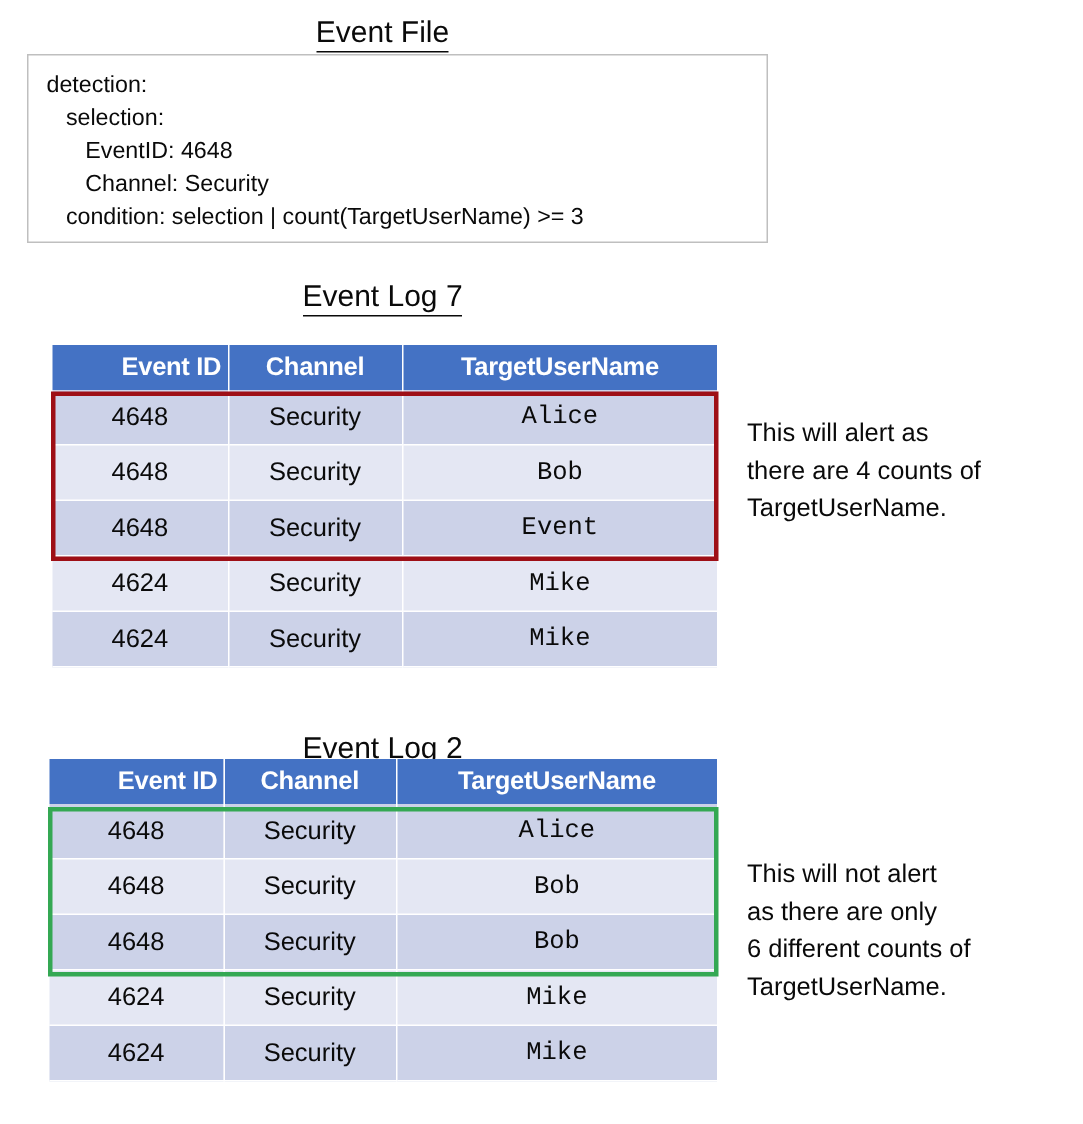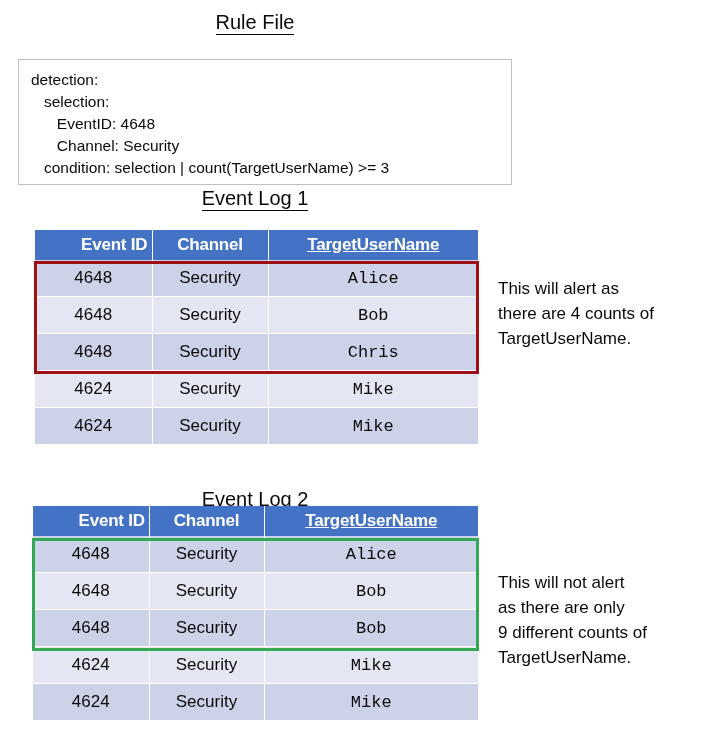--- a/index.html
+++ b/index.html
@@ -32,21 +32,21 @@
   }
 
   #rule-title   { left: 0;  top: 10px;  width: 510px; }
   #log1-title   { left: 0;  top: 186px; width: 510px; }
   #log2-title   { left: 0;  top: 487px; width: 510px; }
 
   
   #rule-box {
     position: absolute;
     left: 18px;
-    top: 59px;
+    top: 36px;
     width: 494px;
     height: 126px;
     border: 1px solid #bfbfbf;
     background: #ffffff;
     box-sizing: border-box;
   }
   #rule-box .rule-text {
     margin: 0;
     padding: 9px 0 0 12px;
     font-family: "Liberation Sans", sans-serif;
@@ -69,21 +69,21 @@
     font-weight: bold;
     font-size: 17px;
     text-align: center;
     height: 30px;
     padding: 0;
     border-left: 1.5px solid #ffffff;
     border-right: 1.5px solid #ffffff;
     letter-spacing: -0.2px;
   }
   .log-table th:first-child { border-left: none; padding-left: 42px; }
-  .log-table th:last-child  { border-right: none; text-decoration: underline; }
+  .log-table th:last-child  { border-right: none; }
 
   .log-table td {
     text-align: center;
     height: 36px;
     padding: 0;
     font-size: 17px;
     color: #0a0a0a;
     border-left: 1.5px solid #ffffff;
     border-right: 1.5px solid #ffffff;
     border-bottom: 1.5px solid #ffffff;
@@ -126,33 +126,33 @@
     color: #0a0a0a;
     white-space: pre-line;
   }
   #log1-note { left: 498px; top: 276px; width: 222px; }
   #log2-note { left: 498px; top: 570px; width: 222px; }
 </style>
 </head>
 <body>
 
 <div class="section-title" id="rule-title">
-  <span class="u">Rule File</span>
+  <span class="u">Event File</span>
 </div>
 
 <div id="rule-box">
   <pre class="rule-text">detection:
    selection:
       EventID: 4648
       Channel: Security
    condition: selection | count(TargetUserName) &gt;= 3</pre>
 </div>
 
 <div class="section-title" id="log1-title">
-  <span class="u">Event Log 1</span>
+  <span class="u">Event Log 7</span>
 </div>
 
 <table class="log-table" id="log1-table">
   <colgroup>
     <col style="width:117px">
     <col style="width:116px">
     <col style="width:210px">
   </colgroup>
   <thead>
     <tr>
@@ -168,21 +168,21 @@
       <td>Alice</td>
     </tr>
     <tr class="band-b">
       <td>4648</td>
       <td>Security</td>
       <td>Bob</td>
     </tr>
     <tr class="band-a">
       <td>4648</td>
       <td>Security</td>
-      <td>Chris</td>
+      <td>Event</td>
     </tr>
     <tr class="band-b">
       <td>4624</td>
       <td>Security</td>
       <td>Mike</td>
     </tr>
     <tr class="band-a">
       <td>4624</td>
       <td>Security</td>
       <td>Mike</td>
@@ -239,14 +239,14 @@
       <td>Security</td>
       <td>Mike</td>
     </tr>
   </tbody>
 </table>
 
 <div class="highlight-box" id="log2-highlight"></div>
 
 <div class="annotation" id="log2-note">This will not alert
 as there are only
-9 different counts of
+6 different counts of
 TargetUserName.</div>
 
 </body></html>

